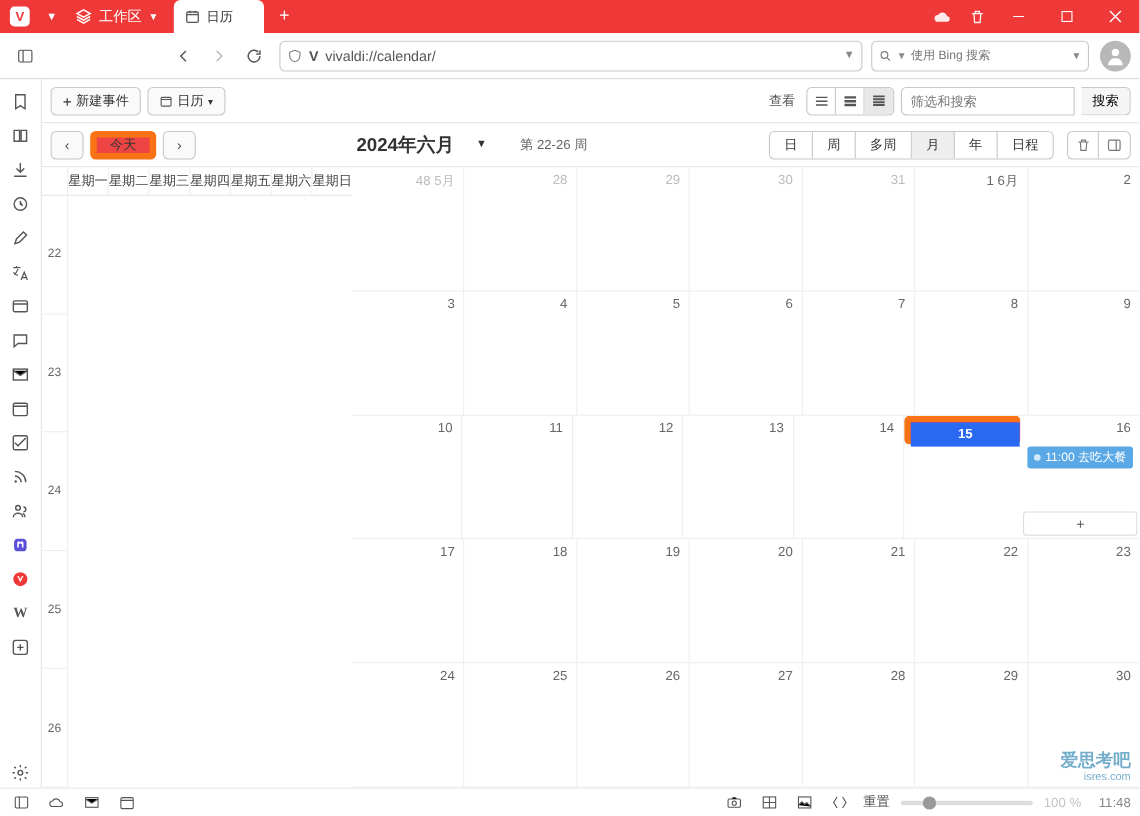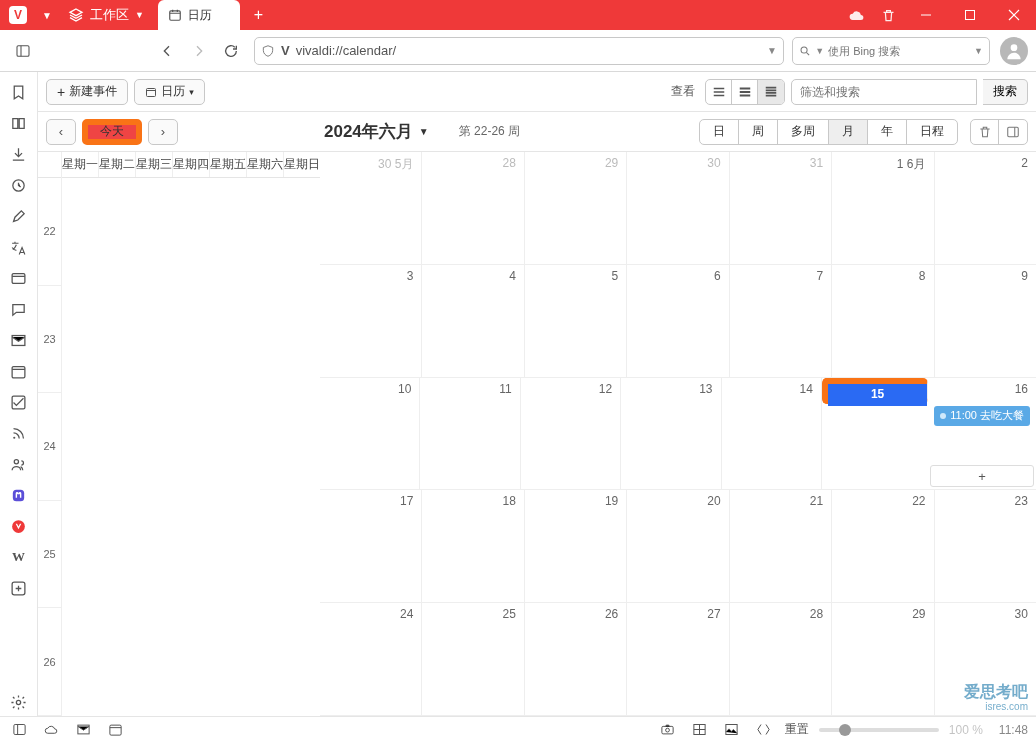--- a/index.html
+++ b/index.html
@@ -46,28 +46,28 @@
 
 .tbar{height:40px;border-bottom:1px solid #e5e5e5;display:flex;align-items:center;padding:0 8px;gap:6px;}
 .btn{height:26px;border:1px solid #c8c8c8;border-radius:5px;background:#fafafa;display:flex;align-items:center;padding:0 10px;gap:4px;font-size:12px;color:#333;cursor:pointer;}
 .btn svg{width:12px;height:12px;}
 .tbar .tspacer{flex:1;}
 .vseg{display:flex;border:1px solid #c8c8c8;border-radius:5px;overflow:hidden;height:26px;}
 .vseg .seg{width:26px;display:flex;align-items:center;justify-content:center;border-right:1px solid #c8c8c8;}
 .vseg .seg:last-child{border-right:none;}
 .vseg .seg.active{background:#e8e8e8;}
 .vseg .seg svg{width:14px;height:14px;}
-.sinput{height:26px;border:1px solid #c8c8c8;border-radius:5px 0 0 5px;width:186px;padding:0 8px;font-size:12px;outline:none;}
+.sinput{height:26px;border:1px solid #c8c8c8;border-radius:5px 0 0 5px;width:158px;padding:0 8px;font-size:12px;outline:none;}
 .sbtn{height:26px;border:1px solid #c8c8c8;border-left:none;border-radius:0 5px 5px 0;padding:0 10px;background:#f5f5f5;font-size:12px;}
 
 
 .navrow{height:40px;border-bottom:1px solid #e5e5e5;display:flex;align-items:center;padding:0 8px;gap:6px;}
 .arrowbtn{width:30px;height:26px;border:1px solid #c8c8c8;border-radius:5px;display:flex;align-items:center;justify-content:center;background:#fafafa;font-size:13px;color:#555;}
 .today{height:26px;border:6px solid #f97316;border-radius:5px;padding:0 12px;background:#ef4444;font-size:12px;display:flex;align-items:center;}
-.monthlbl{flex:0 0 auto;margin-left:140px;font-size:17px;font-weight:600;display:flex;align-items:center;gap:6px;}
+.monthlbl{flex:0 0 auto;margin-left:140px;font-size:17px;font-weight:600;display:flex;align-items:center;gap:20px;}
 .monthlbl .dd{font-size:10px;}
 .weekrange{margin-left:24px;font-size:12px;color:#666;}
 .navrow .nspacer{flex:1;}
 .rangeseg{display:flex;border:1px solid #c8c8c8;border-radius:5px;height:26px;overflow:hidden;}
 .rangeseg .rs{padding:0 13px;display:flex;align-items:center;font-size:12px;border-right:1px solid #c8c8c8;}
 .rangeseg .rs:last-child{border-right:none;}
 .rangeseg .rs.active{background:#eee;}
 .iconseg{display:flex;border:1px solid #c8c8c8;border-radius:5px;height:26px;overflow:hidden;margin-left:6px;}
 .iconseg .is{width:28px;display:flex;align-items:center;justify-content:center;border-right:1px solid #c8c8c8;}
 .iconseg .is:last-child{border-right:none;}
@@ -400,21 +400,21 @@
             <div class="dh">星期二</div>
             <div class="dh">星期三</div>
             <div class="dh">星期四</div>
             <div class="dh">星期五</div>
             <div class="dh">星期六</div>
             <div class="dh">星期日</div>
           </div>
         <div class="weeks" id="weeks">
             <div class="wkrow">
               <div class="daycell other">
-                <div class="num">30 5月</div>
+                <div class="num">48 5月</div>
               </div>
               <div class="daycell other">
                 <div class="num">28</div>
               </div>
               <div class="daycell other">
                 <div class="num">29</div>
               </div>
               <div class="daycell other">
                 <div class="num">30</div>
               </div>

